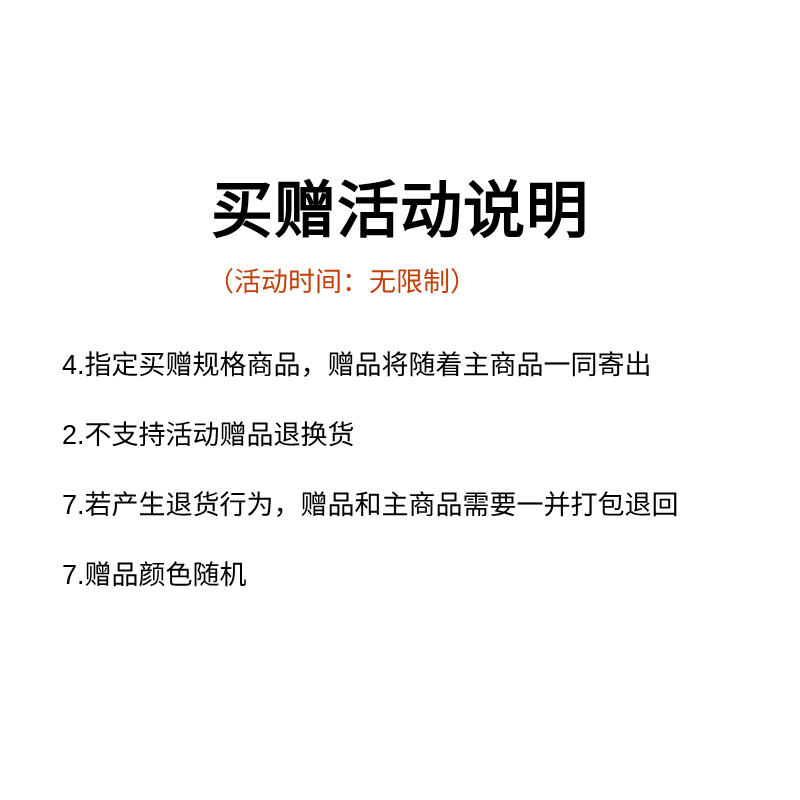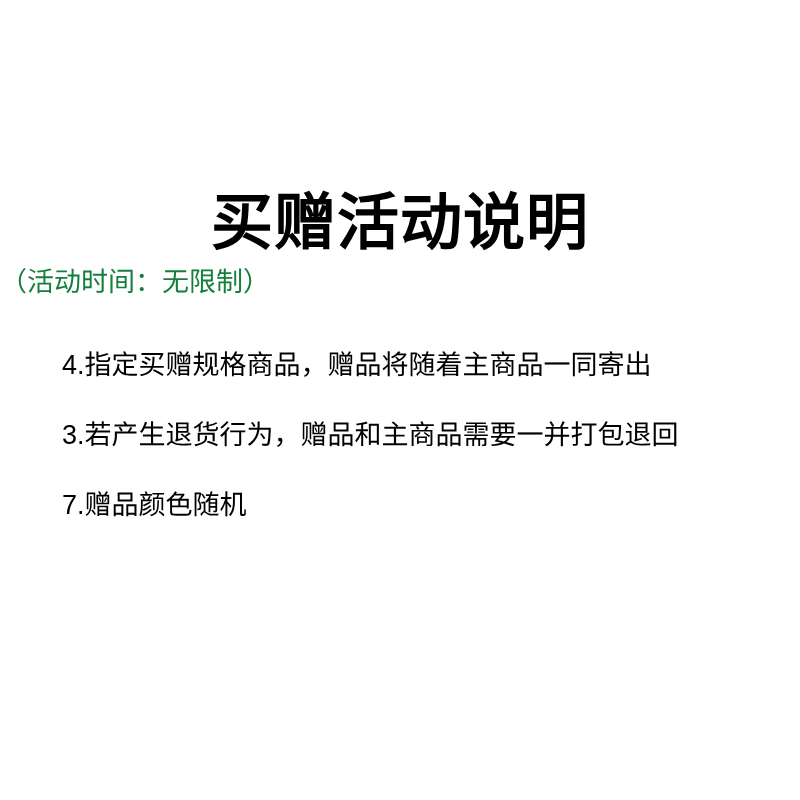--- a/index.html
+++ b/index.html
@@ -16,41 +16,41 @@
   }
   .page {
     position: relative;
     width: 800px;
     height: 800px;
     box-sizing: border-box;
     background: #ffffff;
   }
   .title {
     position: absolute;
-    top: 188px;
+    top: 176px;
     left: 0;
     width: 800px;
     text-align: center;
     font-size: 62px;
     line-height: 70px;
     font-weight: 700;
     letter-spacing: 1px;
     color: #000000;
     white-space: nowrap;
   }
   .subtitle {
     position: absolute;
     top: 264px;
     left: 0;
     width: 684px;
-    text-align: left;
+    text-align: center;
     font-size: 27px;
     line-height: 36px;
     font-weight: 400;
-    color: #15803d;
+    color: #c2410c;
     white-space: nowrap;
   }
   .rules {
     position: absolute;
     top: 348px;
     left: 62px;
     width: 700px;
   }
   .rule-item {
     font-size: 27px;
@@ -68,17 +68,18 @@
 <body>
 
 <div class="page">
 
   <div class="title">买赠活动说明</div>
 
   <div class="subtitle">（活动时间：无限制）</div>
 
   <div class="rules">
     <div class="rule-item">4.指定买赠规格商品，赠品将随着主商品一同寄出</div>
-    <div class="rule-item">3.若产生退货行为，赠品和主商品需要一并打包退回</div>
+    <div class="rule-item">2.不支持活动赠品退换货</div>
+    <div class="rule-item">7.若产生退货行为，赠品和主商品需要一并打包退回</div>
     <div class="rule-item">7.赠品颜色随机</div>
   </div>
 
 </div>
 
 </body></html>

